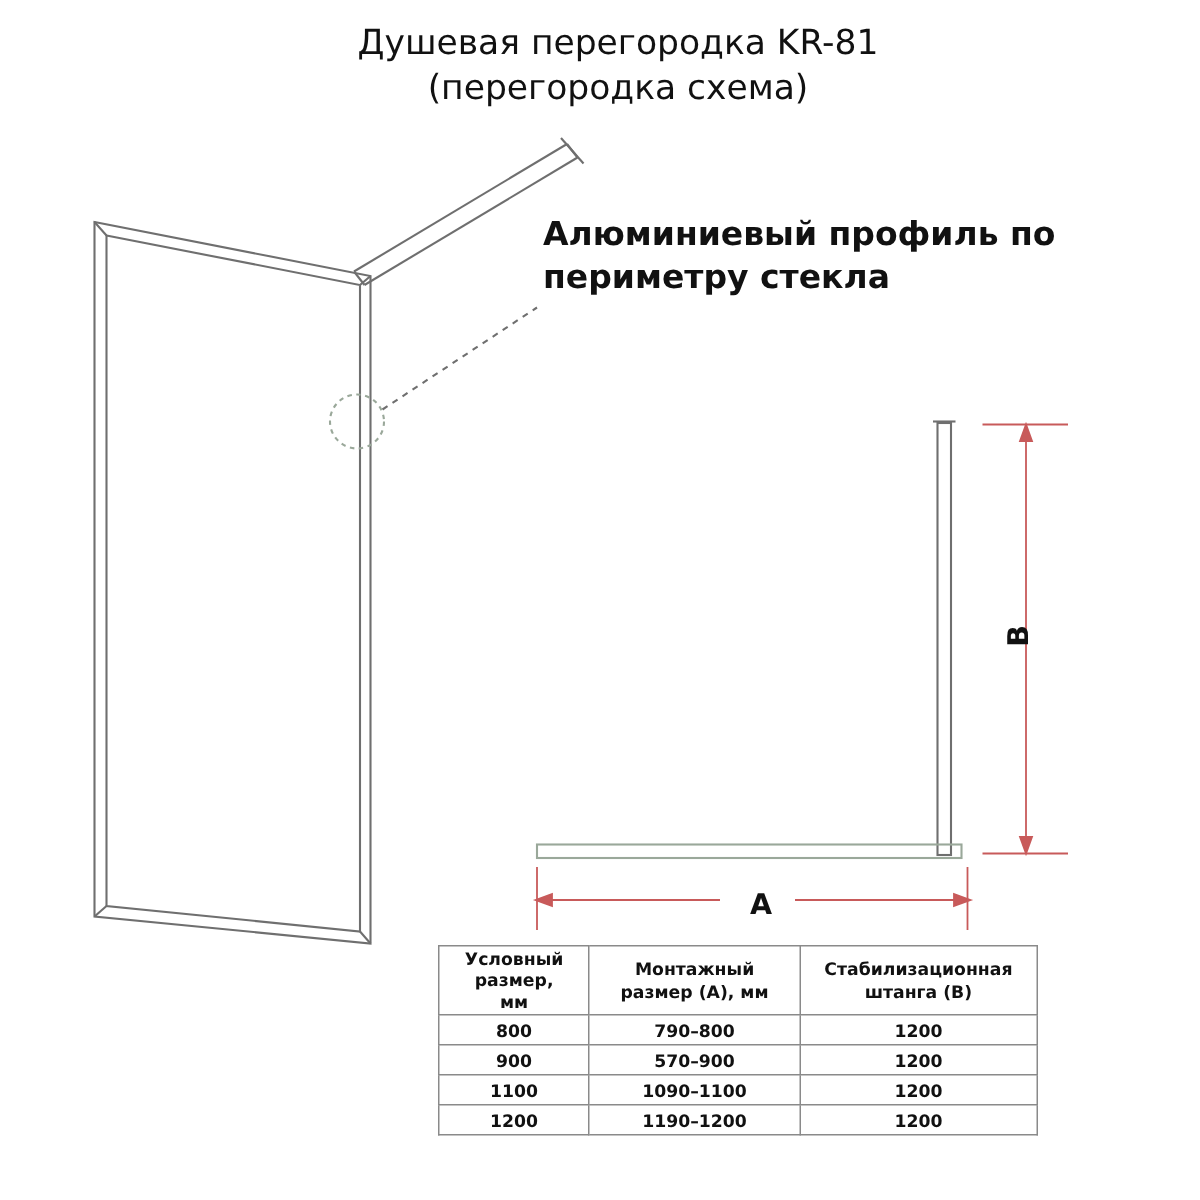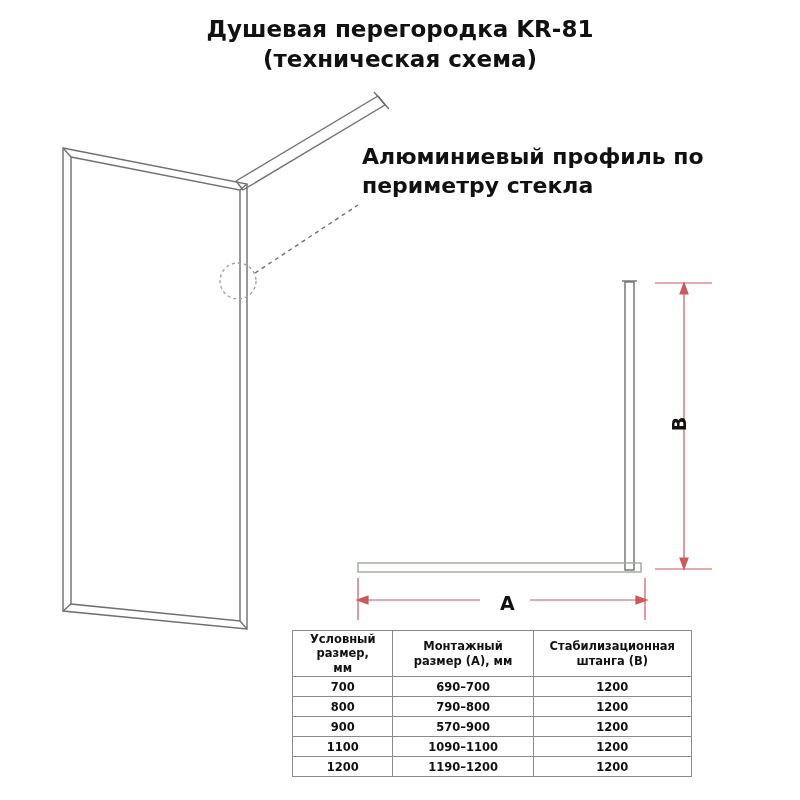--- a/index.html
+++ b/index.html
@@ -14,26 +14,26 @@
     font-family: "DejaVu Sans", sans-serif;
     color: #1a1a1a;
     overflow: hidden;
   }
   #root {
     position: absolute;
     inset: 0;
   }
   .title {
     position: absolute;
-    left: 150px;
+    left: 162px;
     top: 14px;
     width: 500px;
     text-align: center;
     font-size: 23px;
-    font-weight: bold;
+    font-weight: normal;
     line-height: 1.32;
     color: #111;
   }
   .title .line2 { display: block; }
   .callout {
     position: absolute;
     left: 362px;
     top: 142px;
     width: 400px;
     font-size: 22px;
@@ -92,21 +92,21 @@
   table.spec col.c2 { width: 148px; }
   table.spec col.c3 { width: 151px; }
 </style>
 </head>
 <body>
 
 <div id="root">
 
   <div class="title">
     <span>Душевая перегородка KR-81</span>
-    <span class="line2">(техническая схема)</span>
+    <span class="line2">(перегородка схема)</span>
   </div>
 
   <div class="callout">Алюминиевый профиль по периметру стекла</div>
 
   <svg class="diagram" viewBox="0 0 800 800">
 
     <g fill="none" stroke="#6f6f6f" stroke-width="1.4">
 
       <g>
         <path d="M 63,148 L 247,184 L 247,629 L 63,611 Z"></path>
@@ -187,25 +187,20 @@
       </colgroup>
     <thead>
       <tr>
         <th>Условный размер, мм</th>
         <th>Монтажный размер (А), мм</th>
         <th>Стабилизационная штанга (В)</th>
       </tr>
     </thead>
     <tbody>
       <tr>
-        <td>700</td>
-        <td>690–700</td>
-        <td>1200</td>
-      </tr>
-      <tr>
         <td>800</td>
         <td>790–800</td>
         <td>1200</td>
       </tr>
       <tr>
         <td>900</td>
         <td>570–900</td>
         <td>1200</td>
       </tr>
       <tr>

